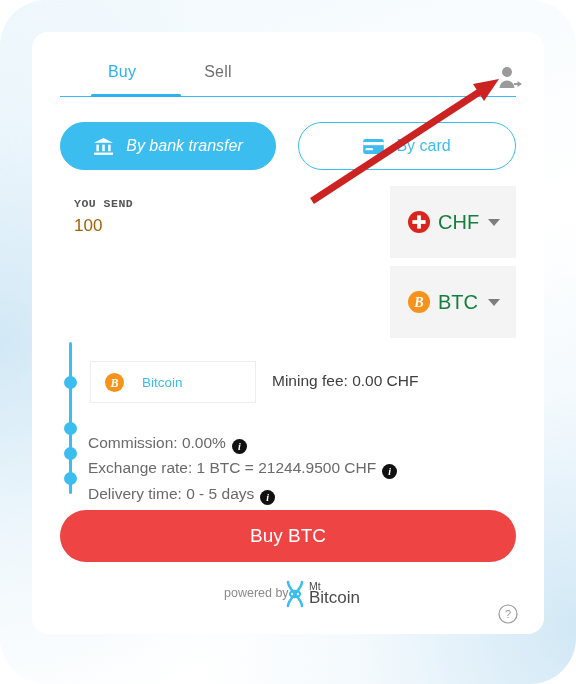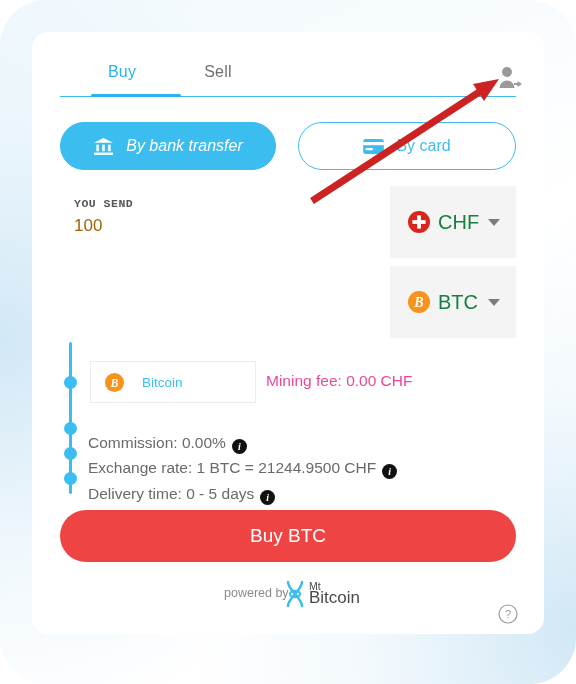--- a/index.html
+++ b/index.html
@@ -120,22 +120,22 @@
   .dot.d4 { top: 130px; }
   .crypto-chip {
     position: absolute; left: 30px; top: 19px;
     width: 166px; height: 42px; background: #ffffff;
     border: 1px solid #ededed;
     display: flex; align-items: center; cursor: pointer;
   }
   .crypto-chip .cc-ic { margin-left: 14px; width: 19px; height: 19px; }
   .crypto-chip .cc-tx { margin-left: 18px; font-size: 13.5px; color: #3bbdf0; }
   .mining-fee {
-    position: absolute; left: 206px; top: 30px;
-    font-size: 15.5px; color: #ec4899;
+    position: absolute; left: 212px; top: 30px;
+    font-size: 15.5px; color: #404040;
   }
   .detail-line {
     position: absolute; left: 28px; font-size: 15.5px; color: #6a6a6a;
     white-space: nowrap;
     margin-top: 16px;
   }
   .detail-line.l1 { top: 76px; }
   .detail-line.l2 { top: 101px; }
   .detail-line.l3 { top: 127px; }
   .info-dot {

